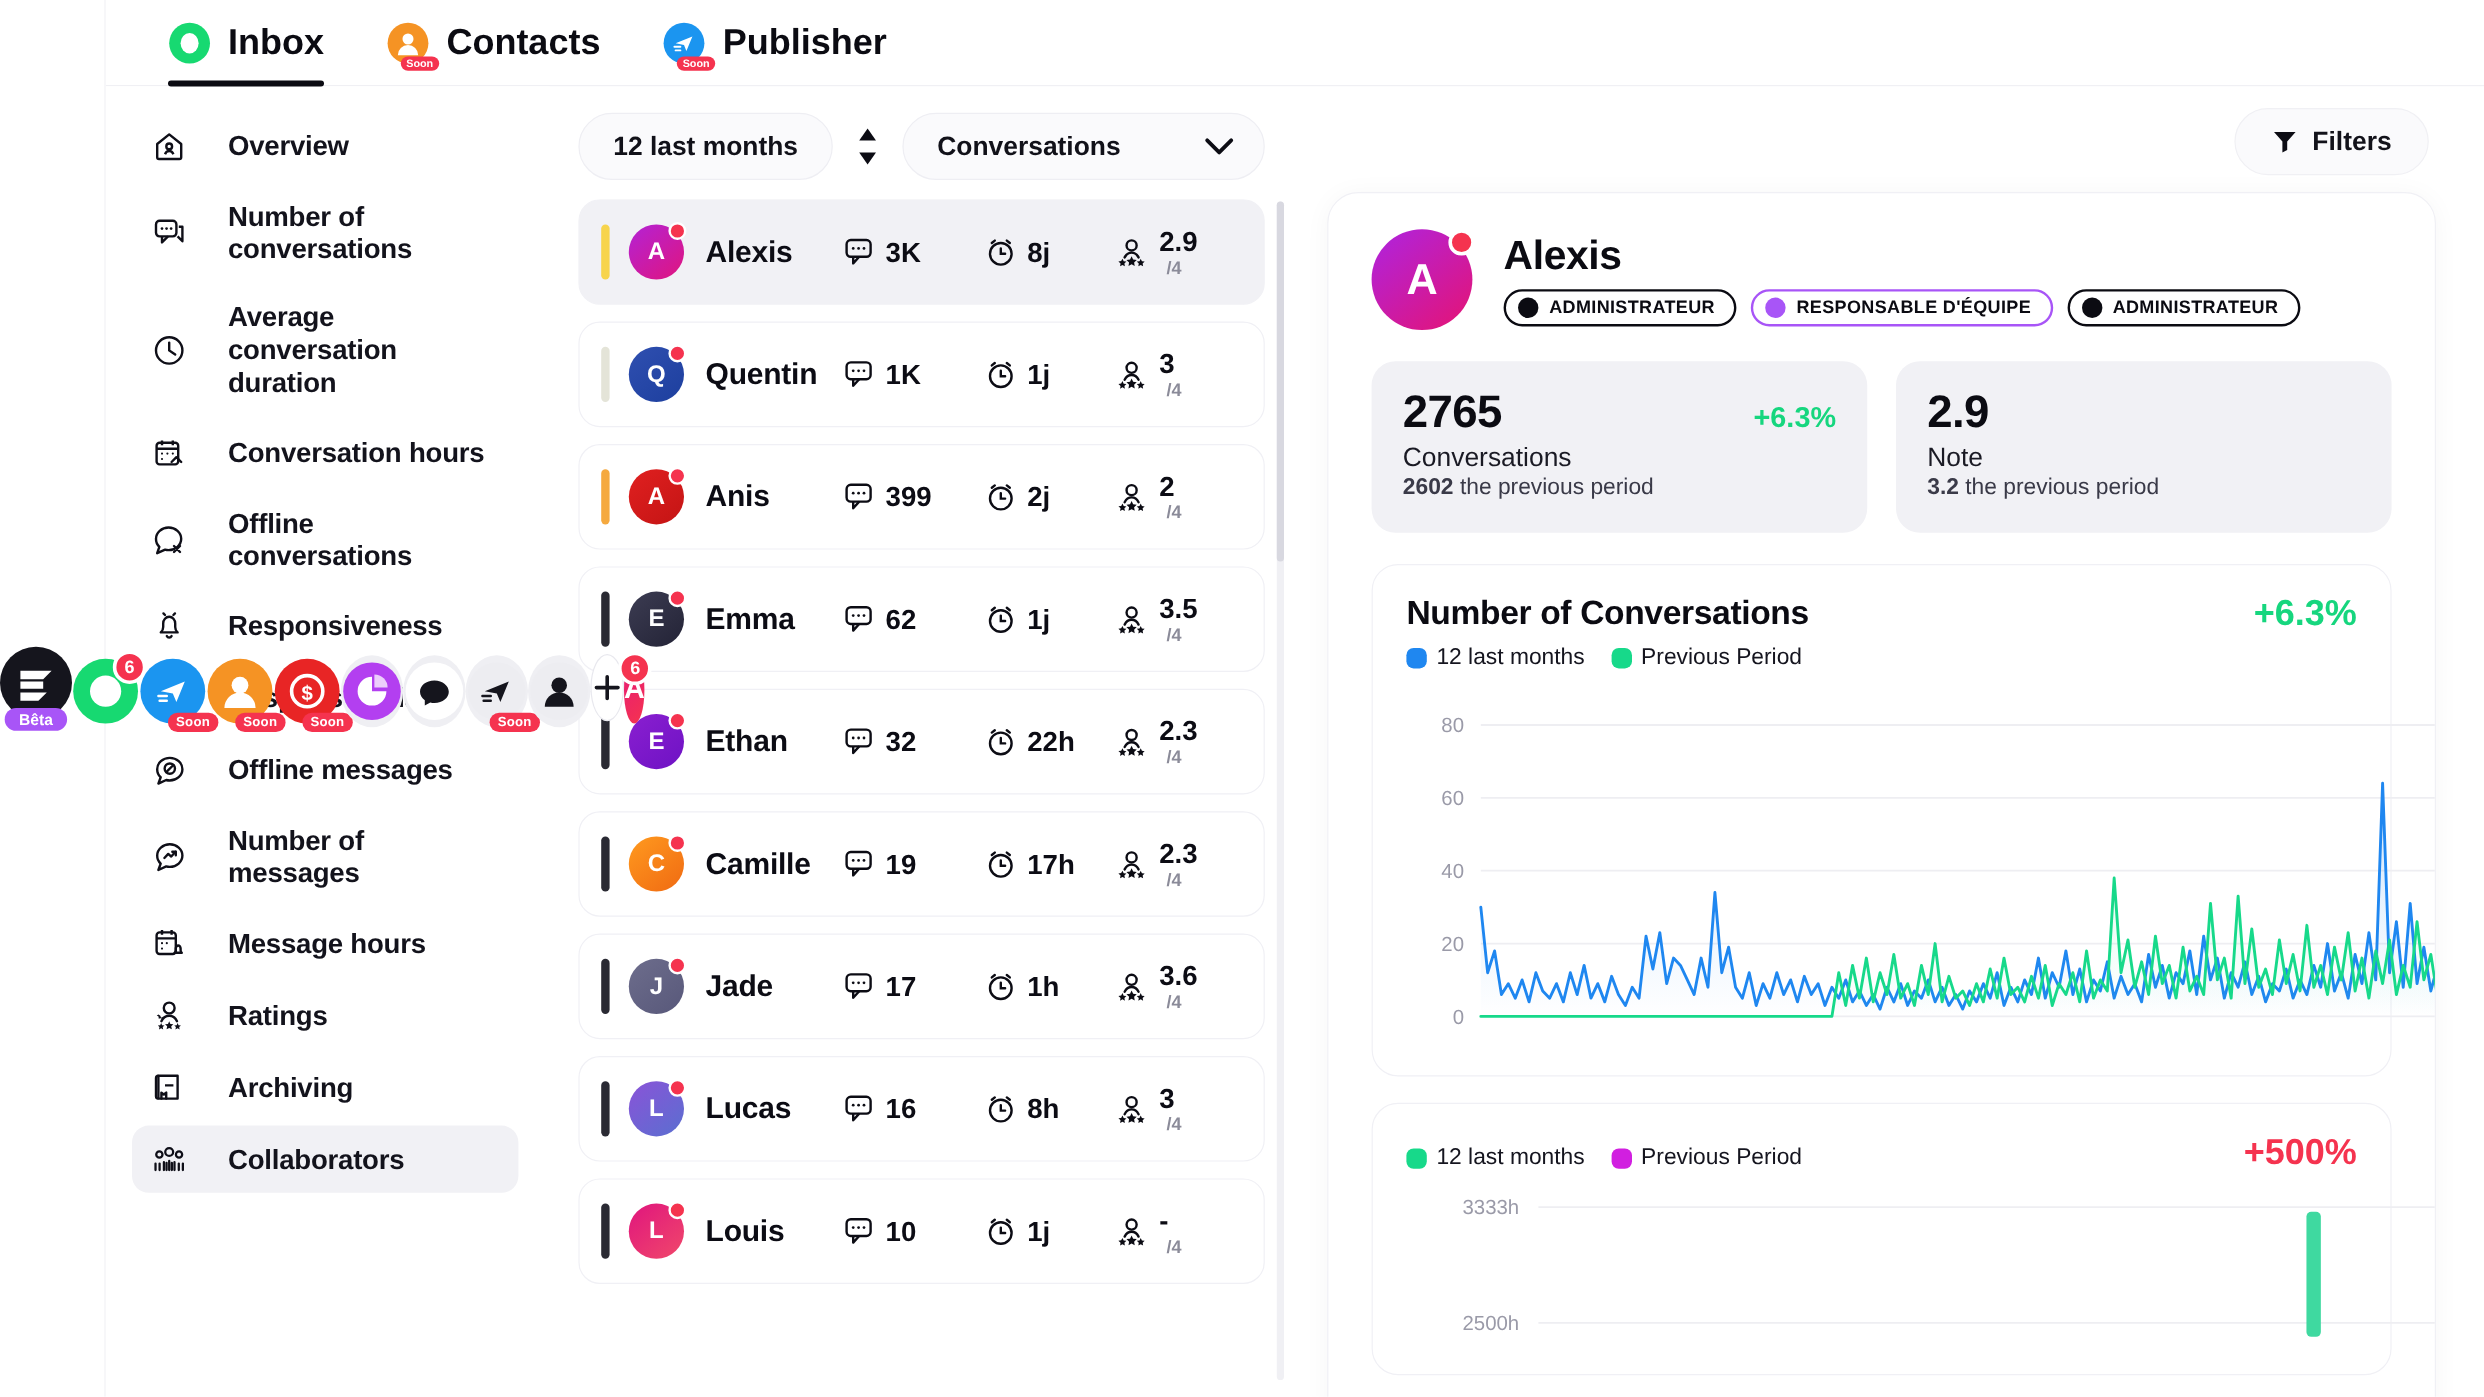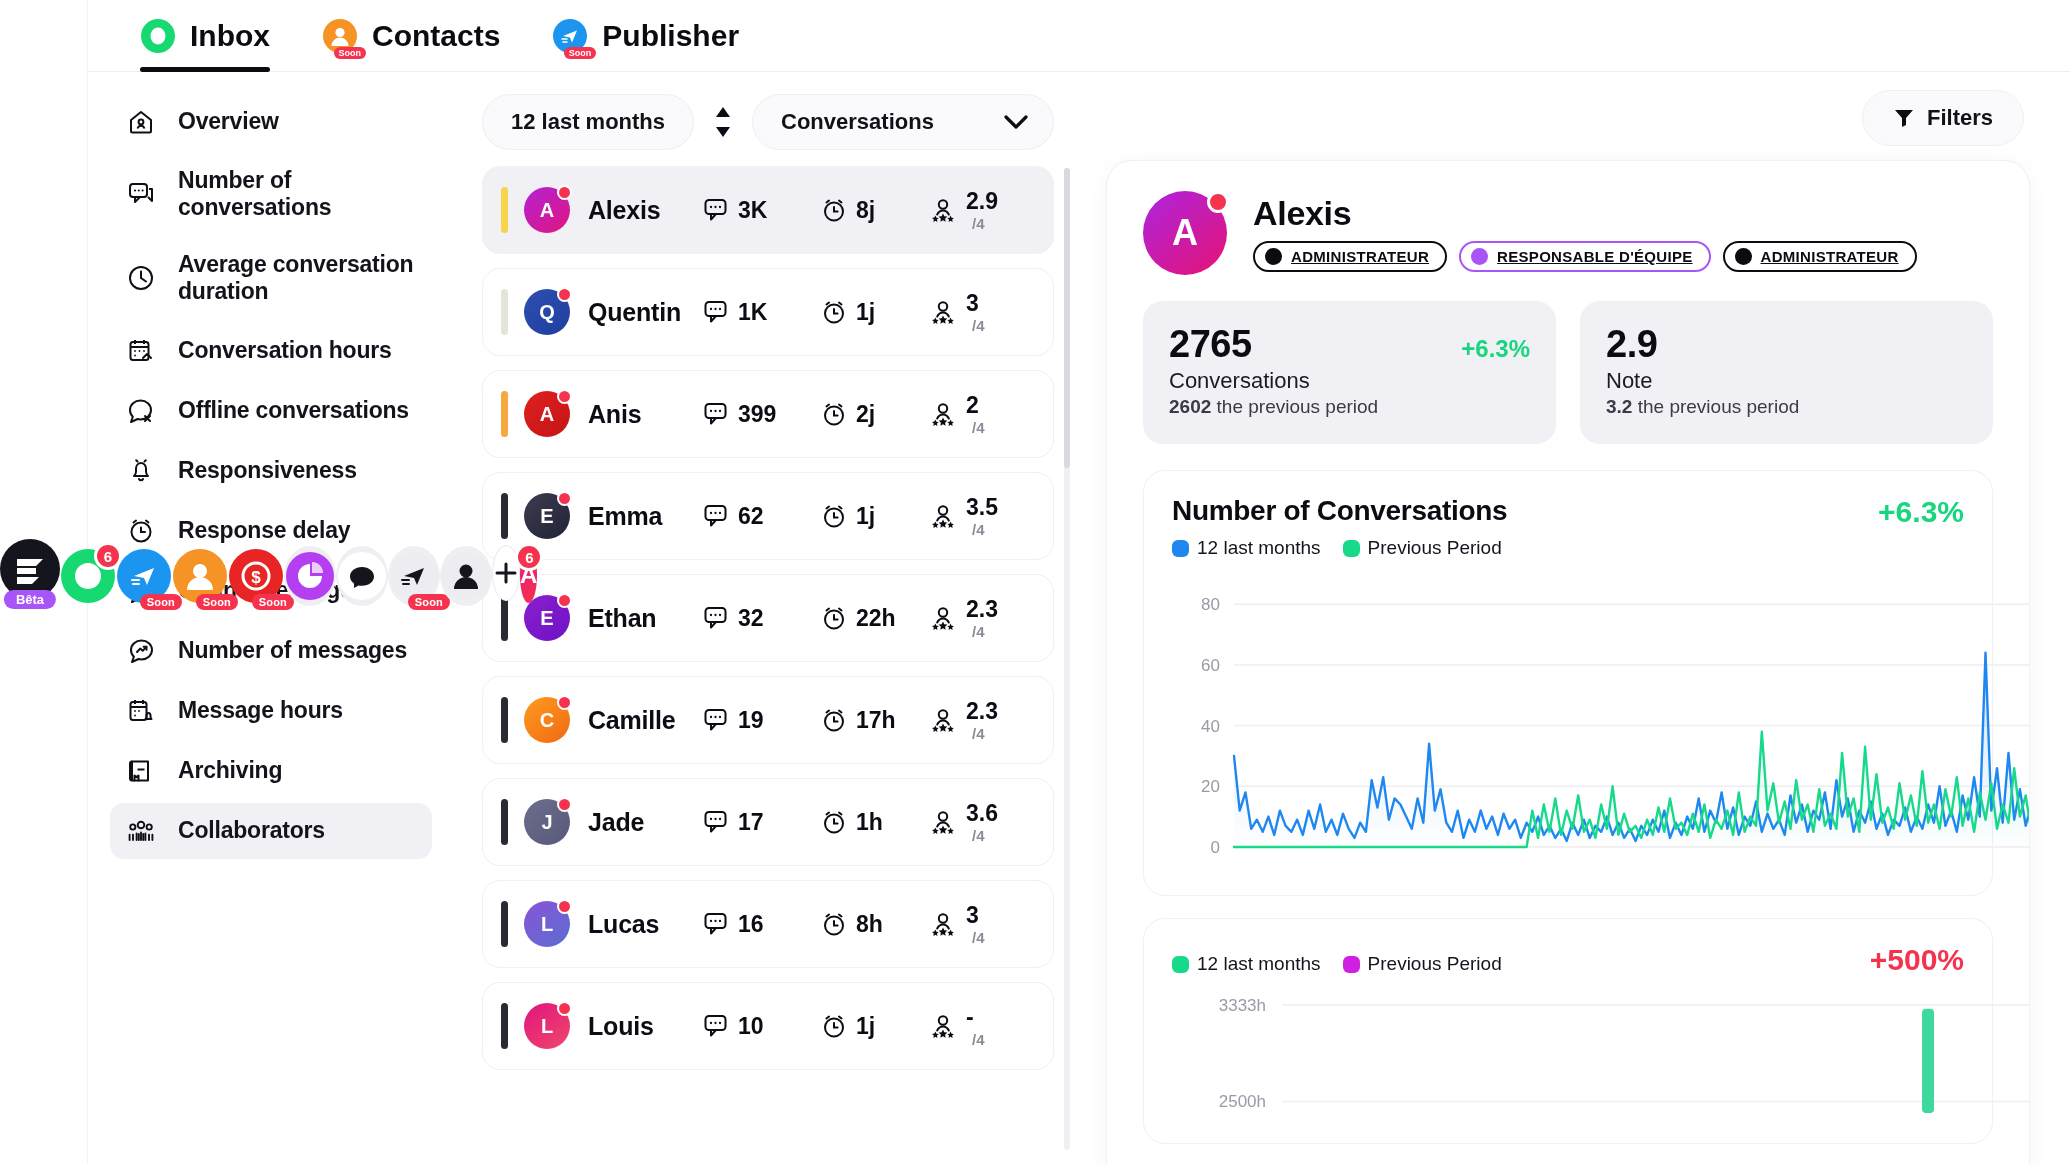--- a/index.html
+++ b/index.html
@@ -97,21 +97,21 @@
   .body-row { flex:1 1 auto; display:flex; min-height:0; background:#fff; }
 
   
   .menu {
     width: 370px; flex: 0 0 370px;
     padding: 22px 26px 0 22px;
     background:#fff;
     overflow:hidden;
   }
   .menu-item {
-    display:flex; align-items:center; gap: 22px;
+    display:flex; align-items:center; gap: 34px;
     padding: 13px 16px;
     border-radius: 14px;
     cursor:pointer;
     margin-bottom: 4px;
   }
   .menu-item.active { background:#f1f1f5; }
   .menu-ico { width: 30px; height: 30px; flex:0 0 30px; display:flex;align-items:center;justify-content:center; }
   .menu-label {
     font-size: 23px; font-weight: 700; color:#13131c; line-height: 1.18;
     letter-spacing: -0.2px;
@@ -215,21 +215,21 @@
     width: 22px;height:22px;border-radius:50%;
     background:#f5334f; border:3px solid #fff;
   }
   .profile-name { font-size: 34px; font-weight:700; color:#0b0b12; margin-bottom: 8px; letter-spacing:-.3px; }
   .chips { display:flex; gap: 12px; flex-wrap:wrap; }
   .chip {
     display:flex; align-items:flex-end; gap:9px;
     border:2px solid #0b0b12; border-radius: 20px;
     padding: 5px 16px 5px 10px;
     font-size: 15px; font-weight:700; letter-spacing:.3px; color:#0b0b12;
-    cursor:pointer; background:#fff;text-decoration:underline;
+    cursor:pointer; background:#fff;
   }
   .chip .cdot { width:17px;height:17px;border-radius:50%; background:#0b0b12; flex:0 0 17px; }
   .chip.purple { border-color:#a855f7; }
   .chip.purple .cdot { background:#a855f7; }
 
   .kpis { display:flex; gap: 24px; margin-bottom: 26px; }
   .kpi {
     flex:1 1 0; background:#f1f1f5; border-radius: 20px;
     padding: 22px 26px 26px 26px;
   }
@@ -506,20 +506,33 @@
                 <path d="M8 3v4M16 3v4M3.5 10h16"></path>
                 <circle cx="8" cy="14" r=".9" fill="#0f0f18" stroke="none"></circle>
                 <circle cx="12" cy="14" r=".9" fill="#0f0f18" stroke="none"></circle>
                 <circle cx="8" cy="18.5" r=".9" fill="#0f0f18" stroke="none"></circle>
                 <path d="M18.5 22h6c-.7-.7-1-1.2-1-2.2v-1.3c0-1.5-1-2.6-2-2.6s-2 1.1-2 2.6v1.3c0 1-.3 1.5-1 2.2z" stroke-linecap="round"></path>
               </svg>
           </span>
           <span class="menu-label">Message hours</span>
         </div>
 
+        <div class="menu-item">
+          <span class="menu-ico">
+            <svg width="28" height="28" viewBox="0 0 28 28" fill="none" stroke="#0f0f18" stroke-width="2">
+                <circle cx="14" cy="8" r="4.5"></circle>
+                <path d="M7.5 19c1.3-3 3.7-4.6 6.5-4.6s5.2 1.6 6.5 4.6" stroke-linecap="round"></path>
+                <path d="M5 21l1 2.6 2.4-1.4-.3 2.8L5 24.2l-2.1.8L2.6 22 .2 20.6l2.4-1.4z" fill="#0f0f18" stroke="none" transform="translate(3.5,1.5) scale(.62)"></path>
+                <path d="M14 19.5l1 2.3 2.5.3-1.8 1.7.5 2.5-2.2-1.2-2.2 1.2.5-2.5-1.8-1.7 2.5-.3z" fill="#0f0f18" stroke="none" transform="translate(0,-.5) scale(1)"></path>
+                <path d="M21 20.5l.8 1.8 2 .2-1.5 1.4.4 2-1.7-1-1.8 1 .4-2-1.4-1.4 2-.2z" fill="#0f0f18" stroke="none"></path>
+                <path d="M7.3 20.5l.8 1.8 2 .2-1.5 1.4.4 2-1.7-1-1.8 1 .4-2-1.4-1.4 2-.2z" fill="#0f0f18" stroke="none"></path>
+              </svg>
+          </span>
+          <span class="menu-label">Ratings</span>
+        </div>
 
         <div class="menu-item">
           <span class="menu-ico">
             <svg width="28" height="28" viewBox="0 0 28 28" fill="none" stroke="#0f0f18" stroke-width="2" stroke-linejoin="round">
                 <path d="M5 4.5h16v19H5z"></path>
                 <path d="M5 4.5a2 2 0 0 0-2 2v15a2 2 0 0 0 2 2"></path>
                 <path d="M10.5 12.5h7"></path>
                 <path d="M7.5 23.5v-5l2 1.6 2-1.6v5" stroke-linecap="round"></path>
               </svg>
           </span>

